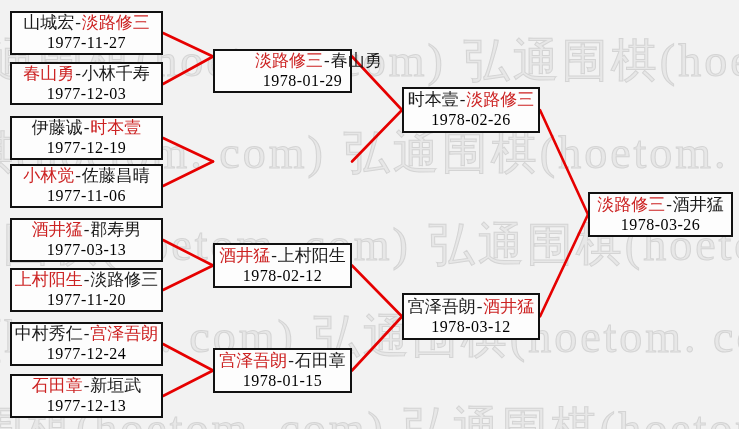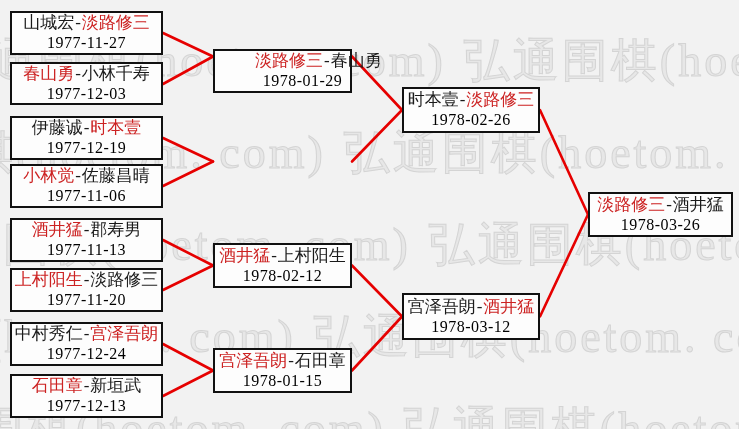--- a/index.html
+++ b/index.html
@@ -121,21 +121,21 @@
   <div class="match round1" id="r1m3">
     <div class="names"><span class="pname">伊藤诚</span><span class="dash">-</span><span class="pname winner">时本壹</span></div>
     <div class="date">1977-12-19</div>
   </div>
   <div class="match round1" id="r1m4">
     <div class="names"><span class="pname winner">小林觉</span><span class="dash">-</span><span class="pname">佐藤昌晴</span></div>
     <div class="date">1977-11-06</div>
   </div>
   <div class="match round1" id="r1m5">
     <div class="names"><span class="pname winner">酒井猛</span><span class="dash">-</span><span class="pname">郡寿男</span></div>
-    <div class="date">1977-11-13</div>
+    <div class="date">1977-03-13</div>
   </div>
   <div class="match round1" id="r1m6">
     <div class="names"><span class="pname winner">上村阳生</span><span class="dash">-</span><span class="pname">淡路修三</span></div>
     <div class="date">1977-11-20</div>
   </div>
   <div class="match round1" id="r1m7">
     <div class="names"><span class="pname">中村秀仁</span><span class="dash">-</span><span class="pname winner">宫泽吾朗</span></div>
     <div class="date">1977-12-24</div>
   </div>
   <div class="match round1" id="r1m8">

